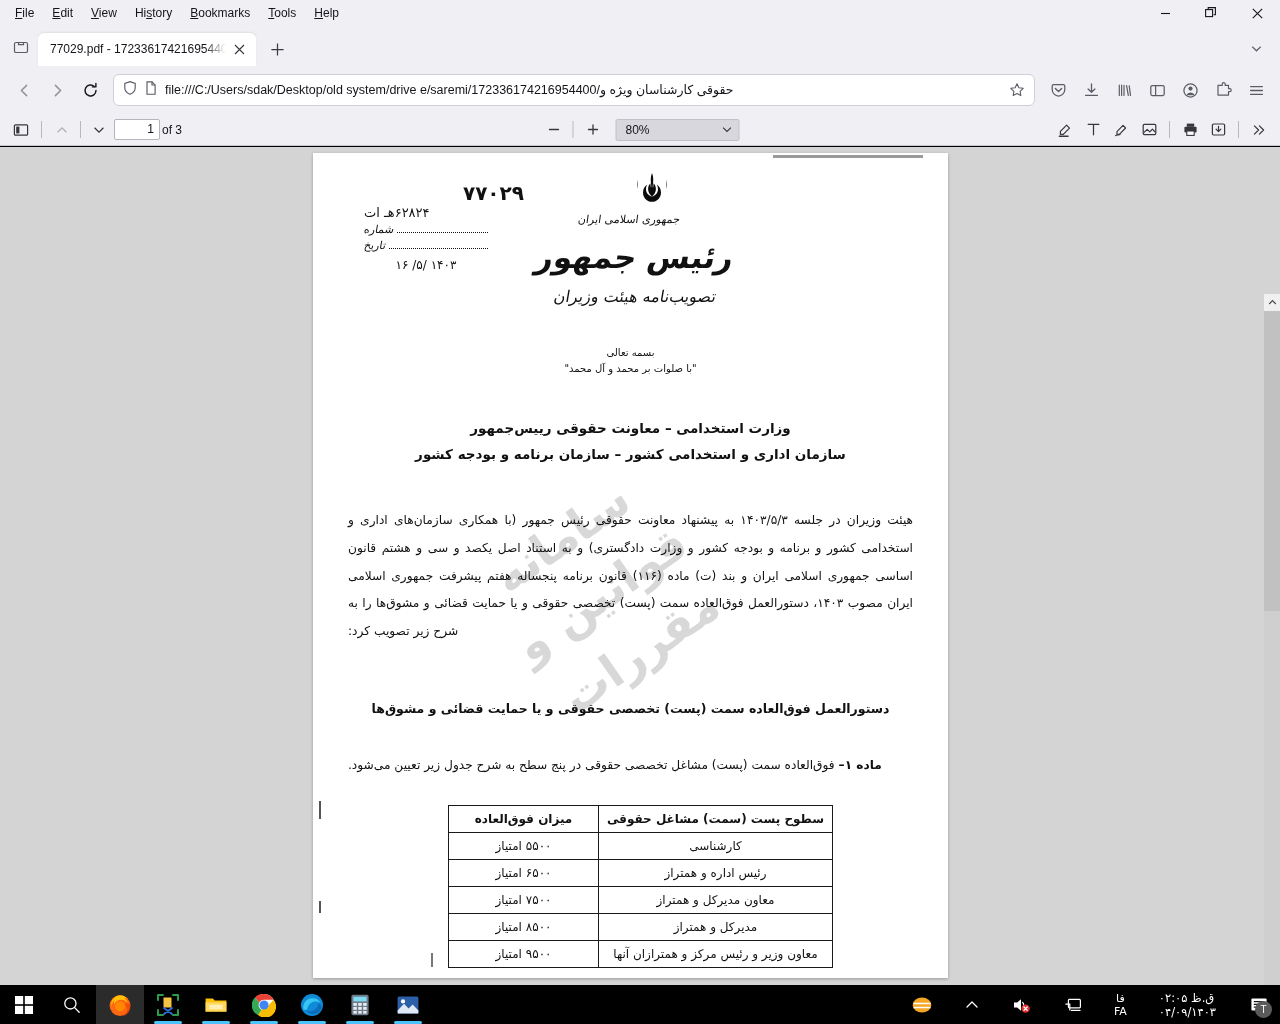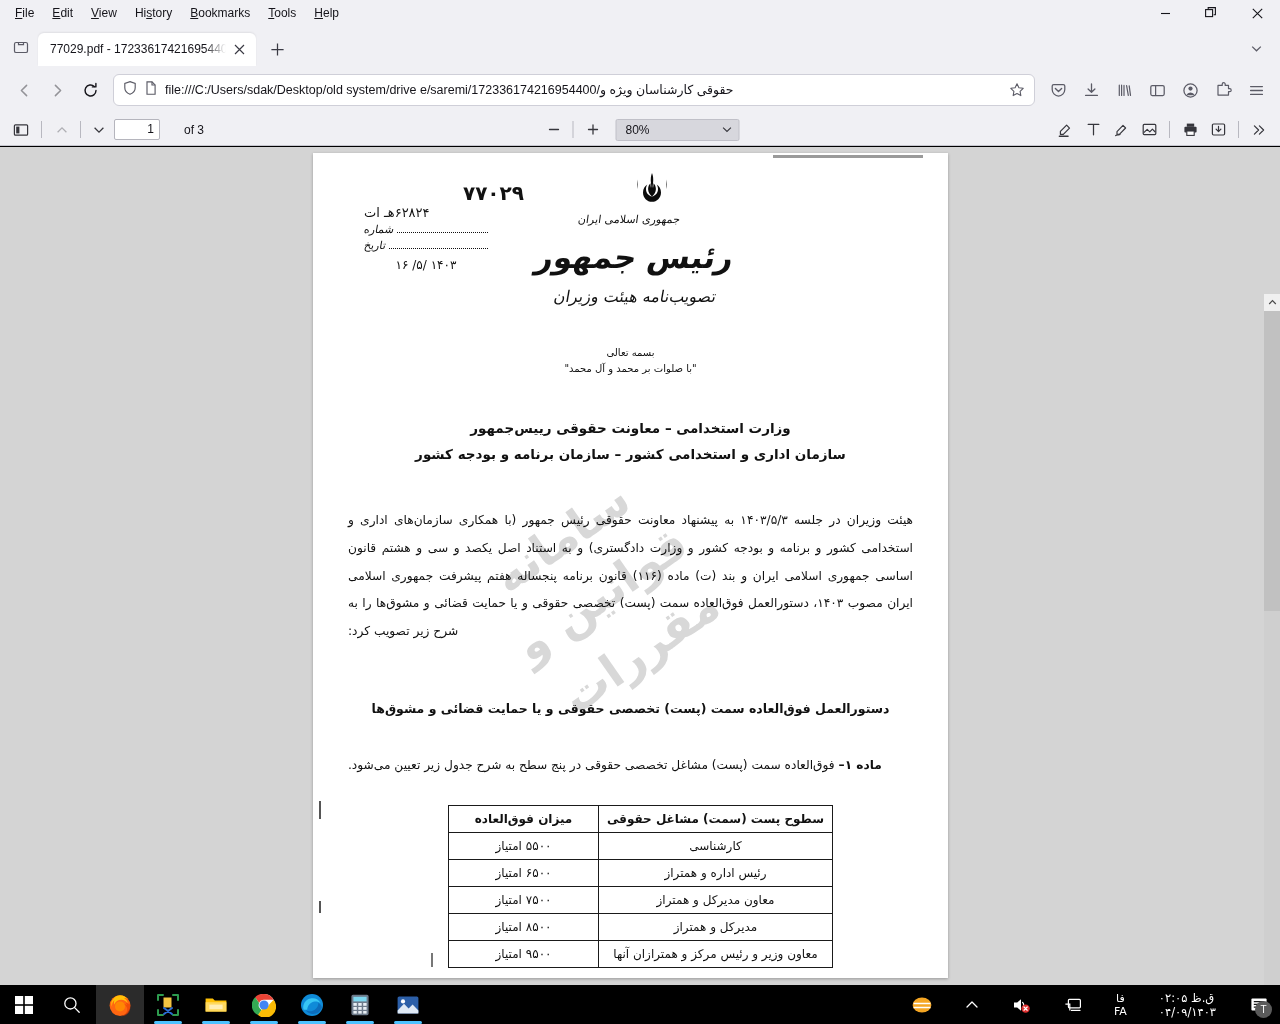--- a/index.html
+++ b/index.html
@@ -112,21 +112,21 @@
     width: 26px; height: 24px; display: flex; align-items: center;
     justify-content: center; border-radius: 3px;
   }
   .pt-btn.dim svg { opacity: .35; }
   .pt-sep { width: 1px; height: 17px; background: #b8b8c0; margin: 0 5px; }
   .pageinput {
     width: 46px; height: 21px; background: #fff; border: 1px solid #b5b5bd;
     border-radius: 2px; font-size: 12px; color: #15141a; text-align: right;
     padding: 0 5px; line-height: 19px;
   }
-  .pagetotal { font-size: 12px; color: #15141a; margin-left: 22px; white-space: nowrap; }
+  .pagetotal { font-size: 12px; color: #15141a; margin-left: 0; white-space: nowrap; }
   .zoomsel {
     height: 22px; min-width: 124px; background: #d7d7dd;
     border: 1px solid #c0c0c8; border-radius: 2px;
     display: flex; align-items: center; justify-content: space-between;
     padding: 0 6px 0 9px; margin-left: 8px;
   }
   .zoomsel span { font-size: 12px; color: #15141a; }
 
   
   .viewer {

